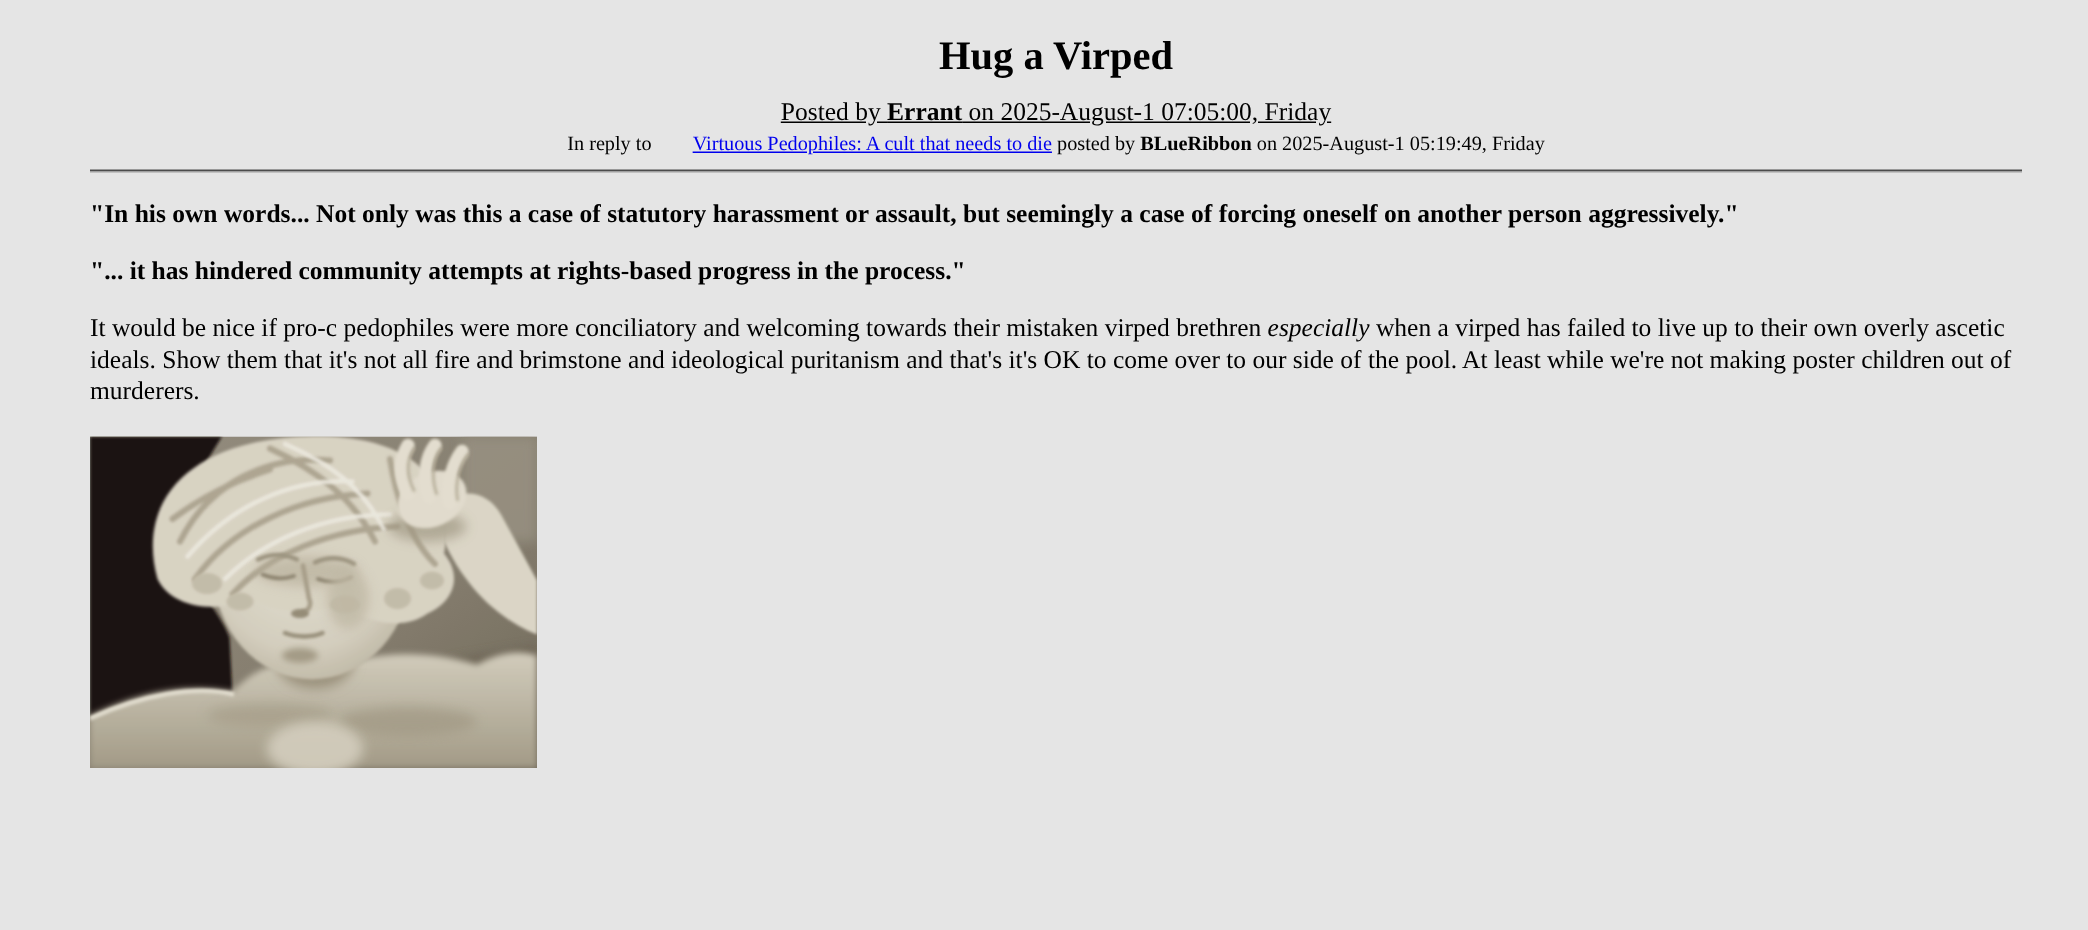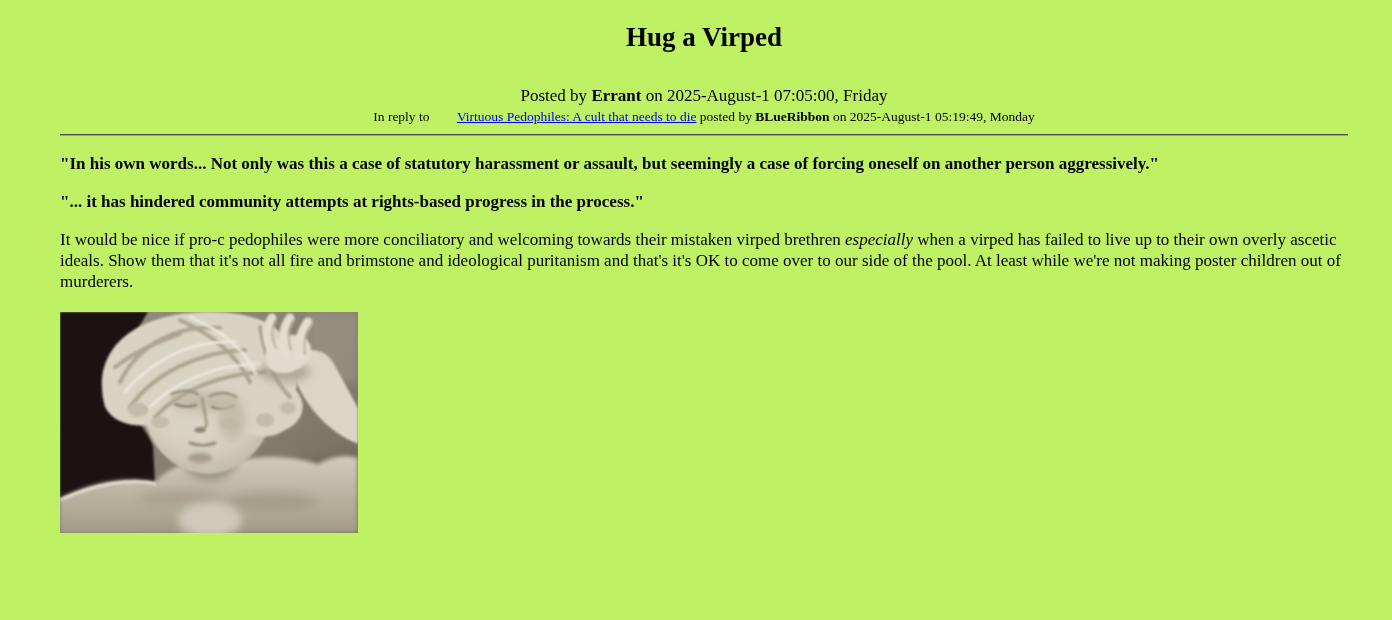--- a/index.html
+++ b/index.html
@@ -4,35 +4,36 @@
 <style>
   html, body { margin: 0; padding: 0; background: #ffffff; }
   .page {
     width: 1392px;
     height: 620px;
     box-sizing: border-box;
     padding: 22px 44px 0 60px;
     font-family: "Liberation Serif", serif;
     font-size: 17px;
     color: #000000;
-    background: #bef264;
+    background: #e5e5e5;
     overflow: hidden;
   }
   .post-title {
     text-align: center;
     font-size: 27px;
     font-weight: bold;
     line-height: 30px;
     margin: 0;
   }
   .posted-line {
     text-align: center;
     font-size: 17px;
     line-height: 20px;
-    margin-top: 34px;
+    margin-top: 13px;
+    text-decoration: underline;
   }
   .reply-line {
     text-align: center;
     font-size: 13.5px;
     line-height: 16px;
     margin-top: 3px;
   }
   .reply-link {
     color: #0000ee;
     text-decoration: underline;
@@ -58,21 +59,21 @@
 </style>
 </head>
 <body>
 
 <div class="page">
 
   <div class="post-title">Hug a Virped</div>
 
   <div class="posted-line"><span>Posted by </span><b>Errant</b><span> on 2025-August-1 07:05:00, Friday</span></div>
 
-  <div class="reply-line"><span>In reply to </span><a href="#" class="reply-link">Virtuous Pedophiles: A cult that needs to die</a><span> posted by </span><b>BLueRibbon</b><span> on 2025-August-1 05:19:49, Monday</span></div>
+  <div class="reply-line"><span>In reply to </span><a href="#" class="reply-link">Virtuous Pedophiles: A cult that needs to die</a><span> posted by </span><b>BLueRibbon</b><span> on 2025-August-1 05:19:49, Friday</span></div>
 
   <hr class="header-divider">
 
   <div class="body-text">
     <p class="bold">"In his own words... Not only was this a case of statutory harassment or assault, but seemingly a case of forcing oneself on another person aggressively."</p>
     <p class="bold">"... it has hindered community attempts at rights-based progress in the process."</p>
     <p><span>It would be nice if pro-c pedophiles were more conciliatory and welcoming towards their mistaken virped brethren </span><i>especially</i><span> when a virped has failed to live up to their own overly ascetic ideals. Show them that it's not all fire and brimstone and ideological puritanism and that's it's OK to come over to our side of the pool. At least while we're not making poster children out of murderers.</span></p>
   </div>
 
   <div class="statue-wrap">

